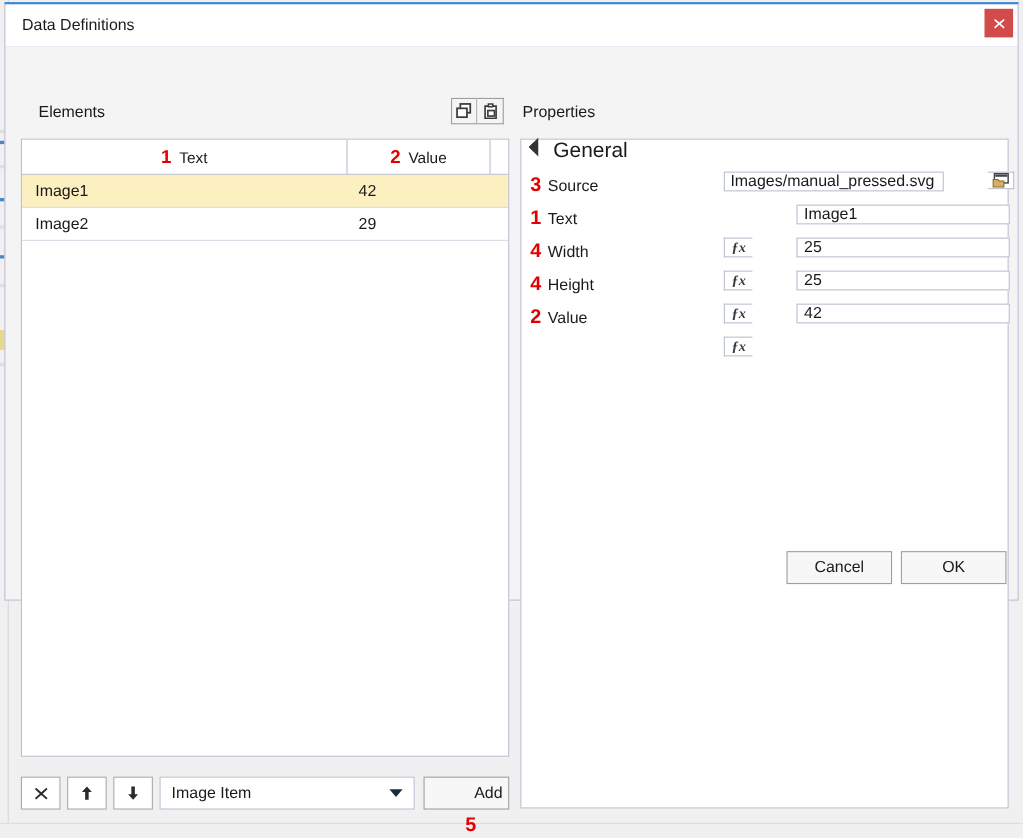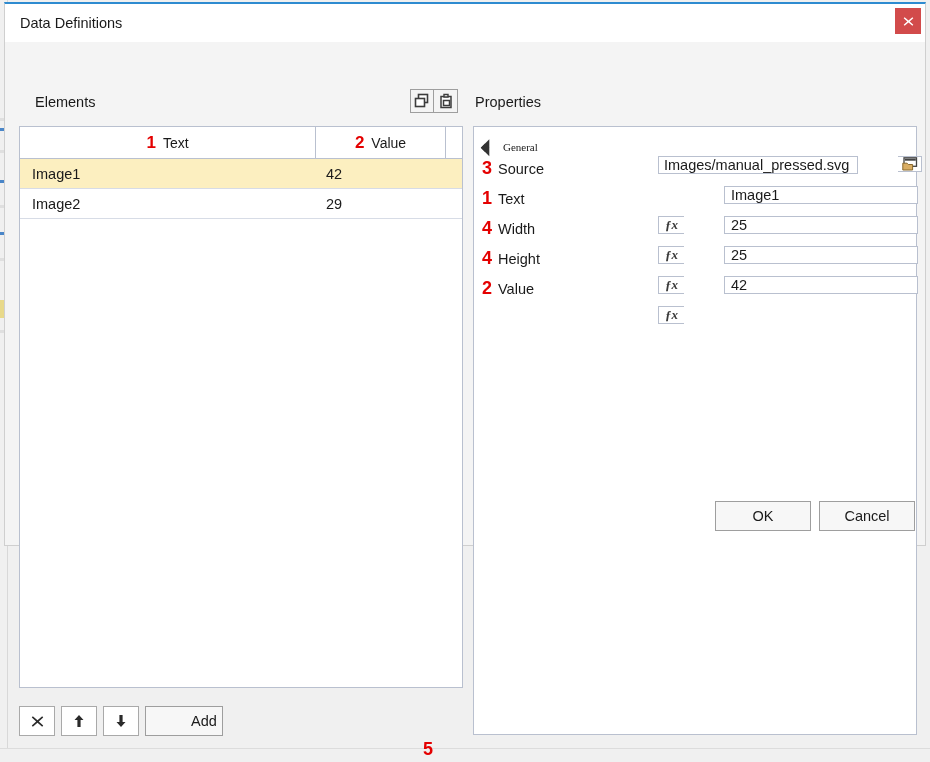--- a/index.html
+++ b/index.html
@@ -190,23 +190,23 @@
     position: absolute; left: 4px; top: 52px;
     font-size: 14.5px; color: #1a1a1a;
   }
   #props-box {
     position: absolute; left: 2px; top: 84px;
     width: 444px; height: 609px;
     background: #ffffff;
     border: 1px solid #b9c0cf;
   }
   #general-row {
-    display: flex; align-items: flex-end;
+    display: flex; align-items: flex-start;
     height: 26px; padding-left: 10px;
-    font-size: 11px; color: #1a1a1a; font-family: Liberation Serif, serif;
+    font-size: 19px; color: #1a1a1a;
   }
   #general-tri {
     width: 0; height: 0;
     border-top: 6px solid #333;
     border-right: 6px solid transparent;
     border-bottom: 6px solid transparent;
     border-left: 6px solid #333;
     margin-right: 7px;
     transform: rotate(-45deg) translate(-1px,0);
   }
@@ -373,20 +373,24 @@
         <div class="tb-btn">
           <svg width="12" height="14" viewBox="0 0 12 14">
             <path d="M6 1 L10.5 6 L7.6 6 L7.6 13 L4.4 13 L4.4 6 L1.5 6 Z" fill="#2b2b2b"></path>
           </svg>
         </div>
         <div class="tb-btn">
           <svg width="12" height="14" viewBox="0 0 12 14">
             <path d="M6 13 L10.5 8 L7.6 8 L7.6 1 L4.4 1 L4.4 8 L1.5 8 Z" fill="#2b2b2b"></path>
           </svg>
         </div>
+        <div id="type-select">
+          <span>Image Item</span>
+          <span class="caret"></span>
+        </div>
         <div id="add-btn">Add</div>
       </div>
       <div id="add-annot">5</div>
     </div>
 
     <div id="right-pane">
       <div id="properties-header">Properties</div>
 
       <div id="props-box">
 
@@ -485,19 +489,19 @@
                 <path d="M13.8 2.2 L7.2 8.9 L6.3 11.9 L9.3 10.9 L14.2 5.8 Z" fill="#1668c1"></path>
               </svg>
             </div>
             <div class="prop-check"></div>
           </div>
         </div>
 
       </div>
 
       <div id="footer">
+        <div class="footer-btn">Cancel</div>
         <div class="footer-btn">OK</div>
-        <div class="footer-btn">Cancel</div>
       </div>
     </div>
 
   </div>
 </div>
 
 </body></html>

